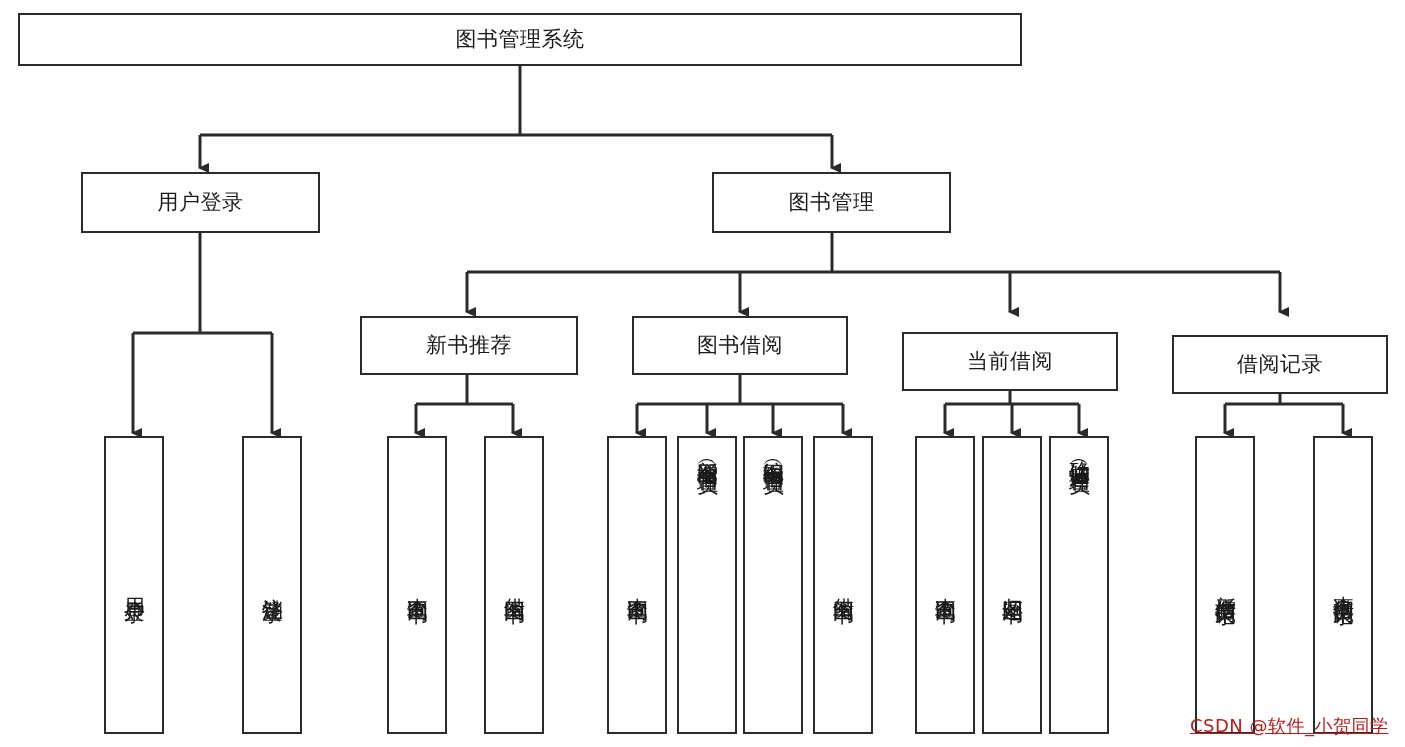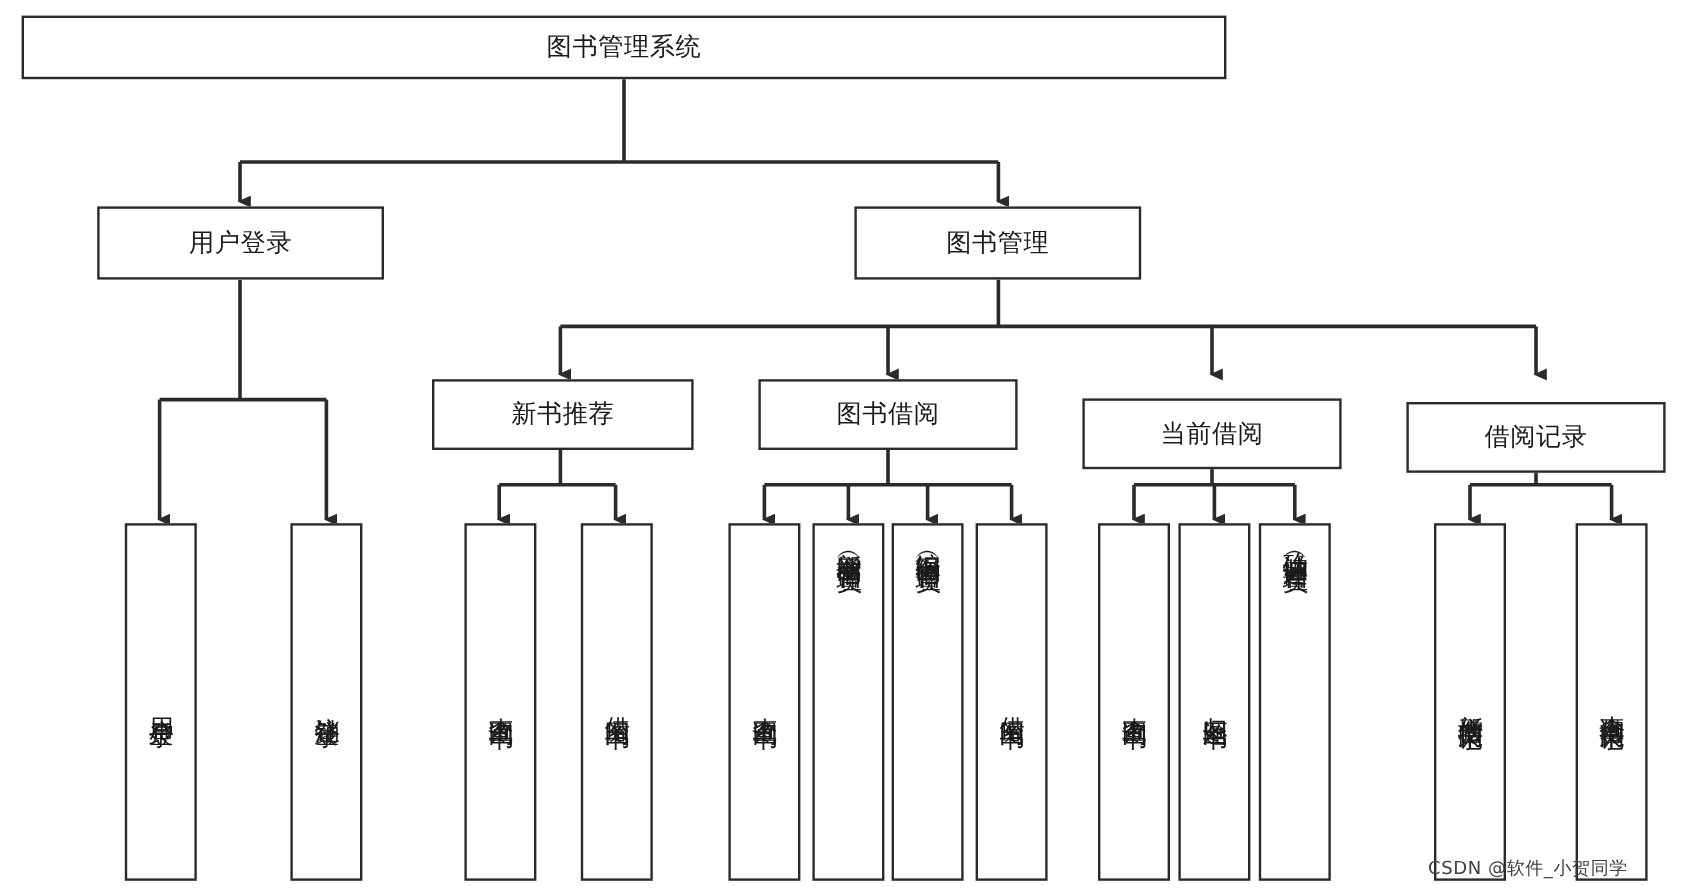--- a/index.html
+++ b/index.html
@@ -58,24 +58,25 @@
     position: absolute;
     left: 0; top: 0;
     width: 1405px;
     height: 747px;
     pointer-events: none;
   }
   .watermark {
     position: absolute;
     left: 1190px;
     top: 714px;
-    font-size: 15px;
-    color: #404040;
+    font-size: 18px;
+    color: #b91c1c;
     white-space: nowrap;
     letter-spacing: 0.5px;
+    text-decoration: underline;
   }
 </style>
 </head>
 <body>
 
 <div id="diagram-root">
 
   <svg class="connectors" viewBox="0 0 1405 747">
     <defs>
       <marker id="arrow" markerWidth="12" markerHeight="12" refX="5" refY="9" orient="auto" markerUnits="userSpaceOnUse">

